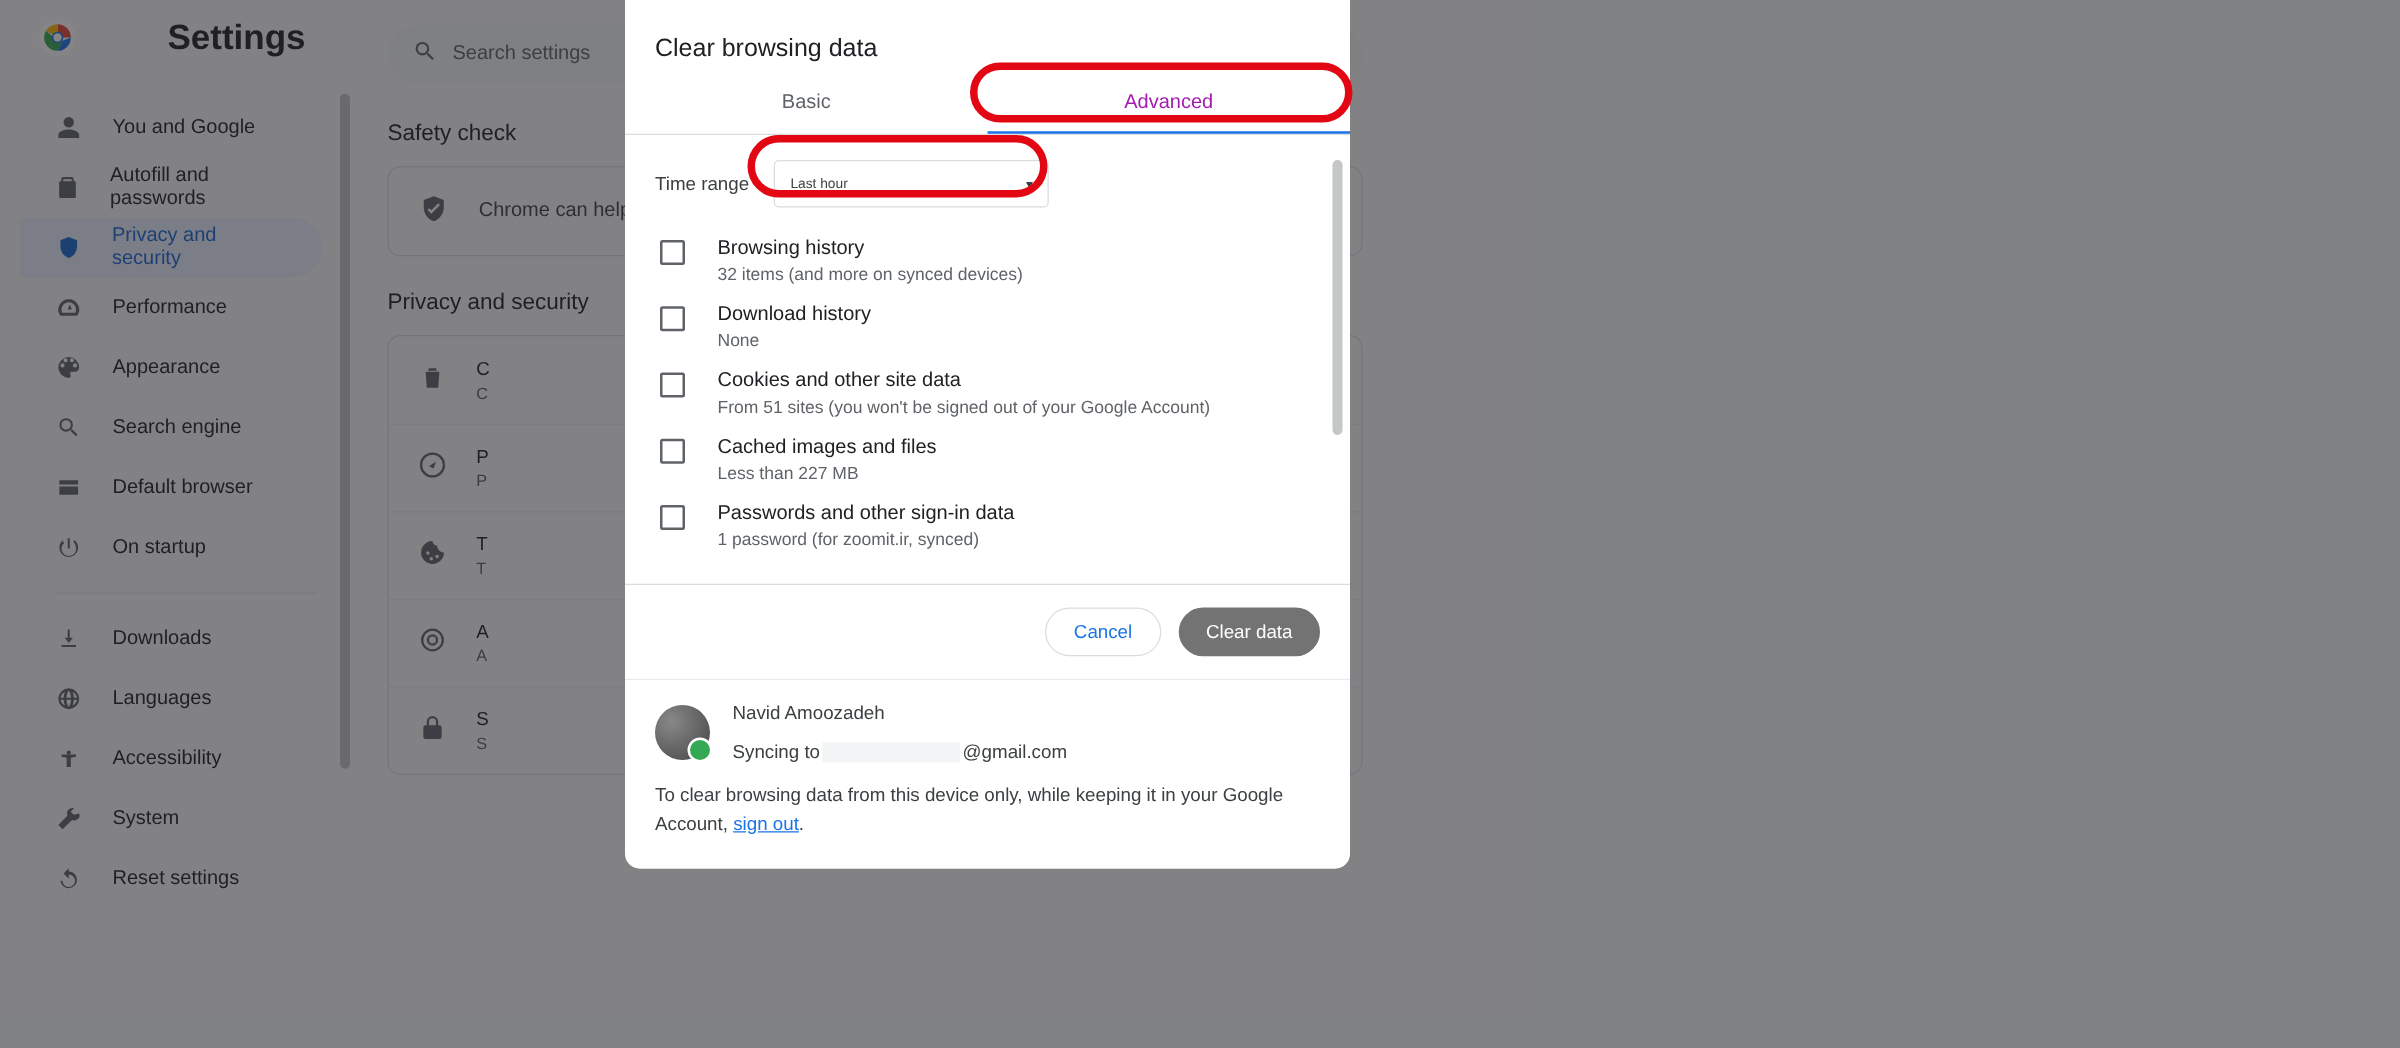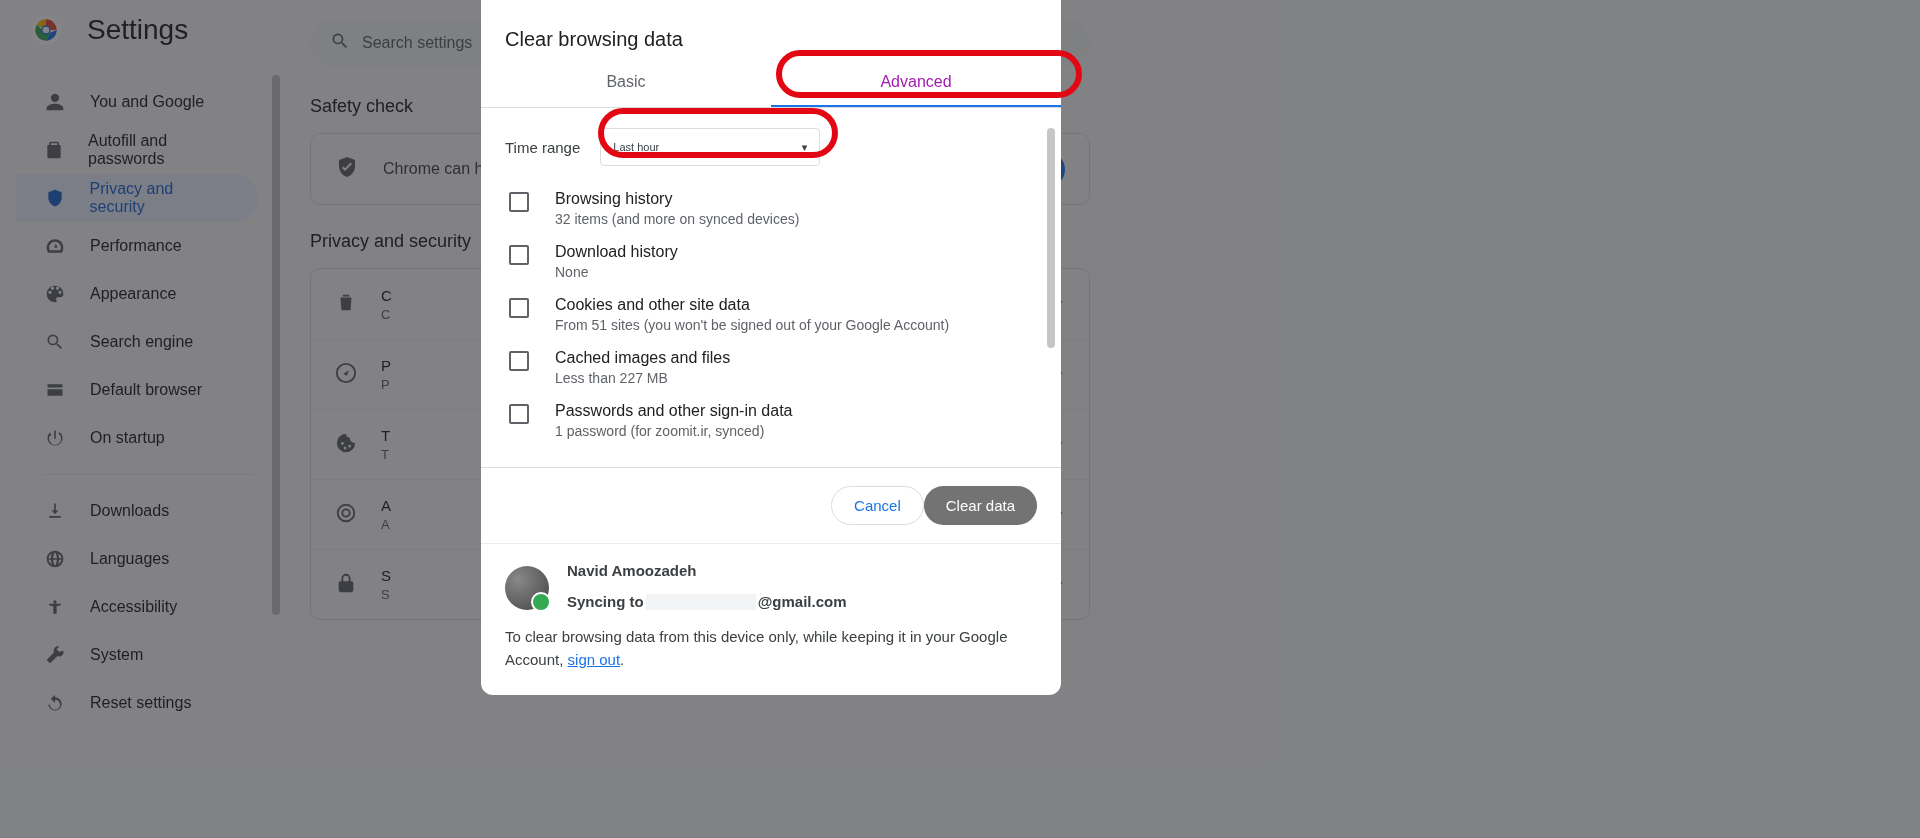--- a/index.html
+++ b/index.html
@@ -1,20 +1,20 @@
 <!DOCTYPE html>
 <html><head>
 <meta charset="utf-8">
 <style>
 * { box-sizing: border-box; margin: 0; padding: 0; font-family: Arial, sans-serif; }
 body { width: 1920px; height: 838px; overflow: hidden; position: relative; background: #f8f9fa; }
 
 .header { height: 60px; display: flex; align-items: center; padding: 10px 30px; }
 .logo { width: 32px; height: 32px; margin-right: 25px; }
-.title { font-size: 28px; font-weight: 400; color: #202124; }
+.title { font-size: 28px; font-weight: 700; color: #202124; margin-left: 47px; }
 
 .main-area { display: flex; height: calc(100% - 60px); }
 .sidebar { width: 290px; padding: 18px 16px; position: relative; }
 .sidebar::after { content:''; position:absolute; right:10px; top:15px; width:8px; height:540px; background:#bfc4c8; border-radius:4px; }
 
 .nav-item { display: flex; align-items: center; height: 48px; padding: 0 28px; cursor: pointer; font-size: 16px; color: #202124; font-weight: 500; border-radius: 0 24px 24px 0; margin-right: 16px; }
 .nav-item .nav-icon { width: 22px; height: 22px; margin-right: 24px; display:flex; align-items:center; justify-content:center; }
 .nav-item svg { fill: #5f6368; }
 .nav-item.active { background: #e8f0fe; color: #1967d2; }
 .nav-item.active svg { fill:#1967d2; }
@@ -30,45 +30,45 @@
 .card-left { display:flex; align-items:center; gap:24px; color:#3c4043; }
 .card-left svg { fill:#5f6368; }
 .card-text { display:flex; flex-direction:column; gap:3px; }
 .card-text .t1 { font-size:15px; color:#202124; }
 .card-text .t2 { font-size:13px; color:#5f6368; }
 .chev { color:#5f6368; fill:#5f6368; }
 .check-now { background:#1a73e8; color:white; border:none; border-radius:20px; padding:10px 22px; font-size:15px; font-weight:500; cursor:pointer; }
 
 .scrim { position:absolute; inset:0; background:rgba(32,33,36,0.55); z-index:10; }
 
-.dialog { position:absolute; left:481px; top:0; width:580px; background:white; border-radius:0 0 12px 12px; z-index:20; padding-bottom:0; }
+.dialog { position:absolute; left:500px; top:0; width:580px; background:white; border-radius:0 0 12px 12px; z-index:20; padding-bottom:0; }
 .dialog-title { font-size:20px; color:#202124; padding:28px 24px 8px 24px; }
 .tabs { display:flex; border-bottom:1px solid #dadce0; }
 .tab { flex:1; text-align:center; padding:14px 0; font-size:16px; color:#5f6368; cursor:pointer; }
 .tab.active { color:#a21caf; border-bottom:2px solid #1a73e8; font-weight:500; }
 .dialog-body { padding:20px 24px; position:relative; }
 .dialog-body-scroll { position:relative; }
 .dialog-body-scroll::after { content:''; position:absolute; right:-18px; top:0; width:8px; height:220px; background:#c4c7c5; border-radius:4px; }
 
 .tr-row { display:flex; align-items:center; gap:20px; margin-bottom:16px; }
 .tr-label { font-size:15px; color:#3c4043; }
 .tr-select { display:flex; align-items:center; justify-content:space-between; width:220px; height:38px; border:1px solid #dadce0; border-radius:4px; padding:0 12px; font-size:11px; color:#3c4043; cursor:pointer; }
 
 .check-item { display:flex; gap:26px; padding:8px 0 8px 4px; }
 .cbx { width:20px; height:20px; border:2px solid #5f6368; border-radius:2px; flex-shrink:0; margin-top:2px; }
 .ci-text { display:flex; flex-direction:column; gap:3px; }
 .ci-text .l1 { font-size:16px; color:#202124; }
 .ci-text .l2 { font-size:14px; color:#5f6368; }
 
-.dialog-footer { border-top:1px solid #dadce0; padding:18px 24px; display:flex; justify-content:flex-end; }
+.dialog-footer { border-top:1px solid #dadce0; padding:18px 24px; display:flex; justify-content:flex-end; gap:14px; }
 .btn-outline { border:1px solid #dadce0; background:white; color:#1a73e8; border-radius:20px; padding:10px 22px; font-size:15px; cursor:pointer; }
 .btn-primary { border:none; background:#737373; color:white; border-radius:20px; padding:10px 22px; font-size:15px; font-weight:500; cursor:pointer; }
 
 .account { padding:18px 24px 24px 24px; border-top:1px solid #e8eaed; }
-.ac-row { display:flex; gap:18px; align-items:flex-end; margin-bottom:16px;font-weight:bold; }
+.ac-row { display:flex; gap:18px; align-items:center; margin-bottom:16px; }
 .avatar { width:44px; height:44px; border-radius:50%; background: radial-gradient(circle at 30% 30%, #888, #444); position:relative; }
 .avatar::after { content:''; position:absolute; bottom:-2px; right:-2px; width:16px; height:16px; background:#34a853; border-radius:50%; border:2px solid white; }
 .ac-text { display:flex; flex-direction:column; gap:2px; font-size:15px; color:#3c4043; }
 .ac-text .em { display:inline-flex; align-items:center; gap:2px;margin-top:12px; }
 .ac-text .mask { display:inline-block; width:110px; height:16px; background:#f1f3f4; }
 .ac-note { font-size:15px; color:#3c4043; line-height:1.5; }
 .ac-note a { color:#1a73e8; text-decoration:underline; cursor:pointer; }
 
 .highlight { position:absolute; border:6px solid #e30613; border-radius:40px; z-index:30; pointer-events:none; }
 .hl-adv { left:776px; top:50px; width:306px; height:48px; }

